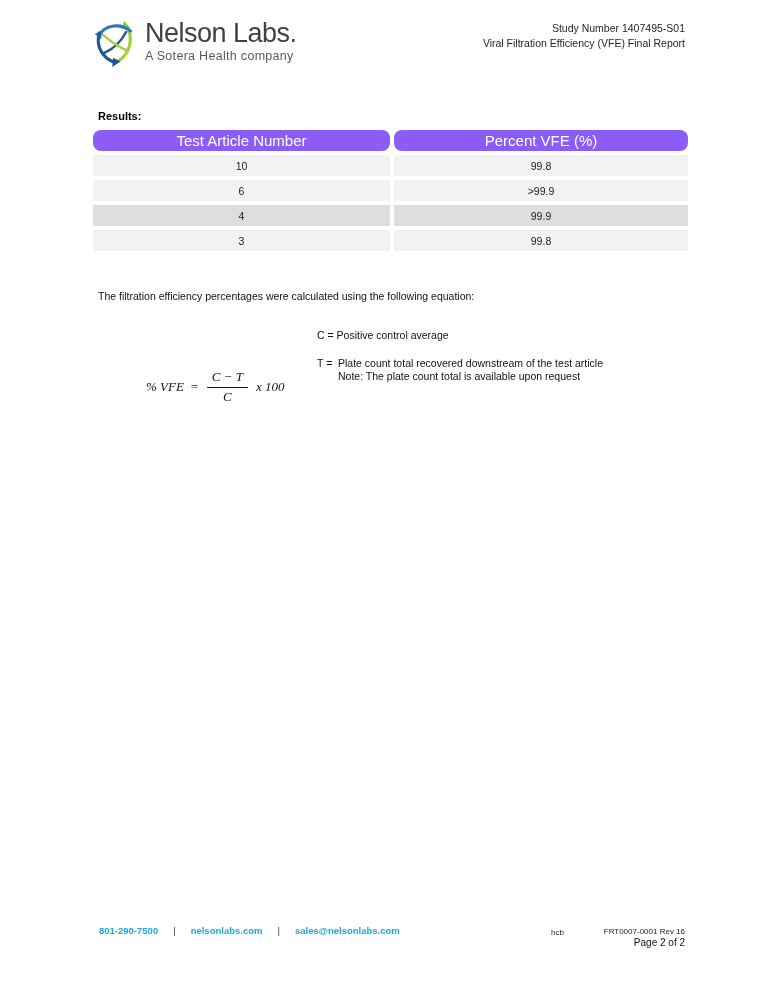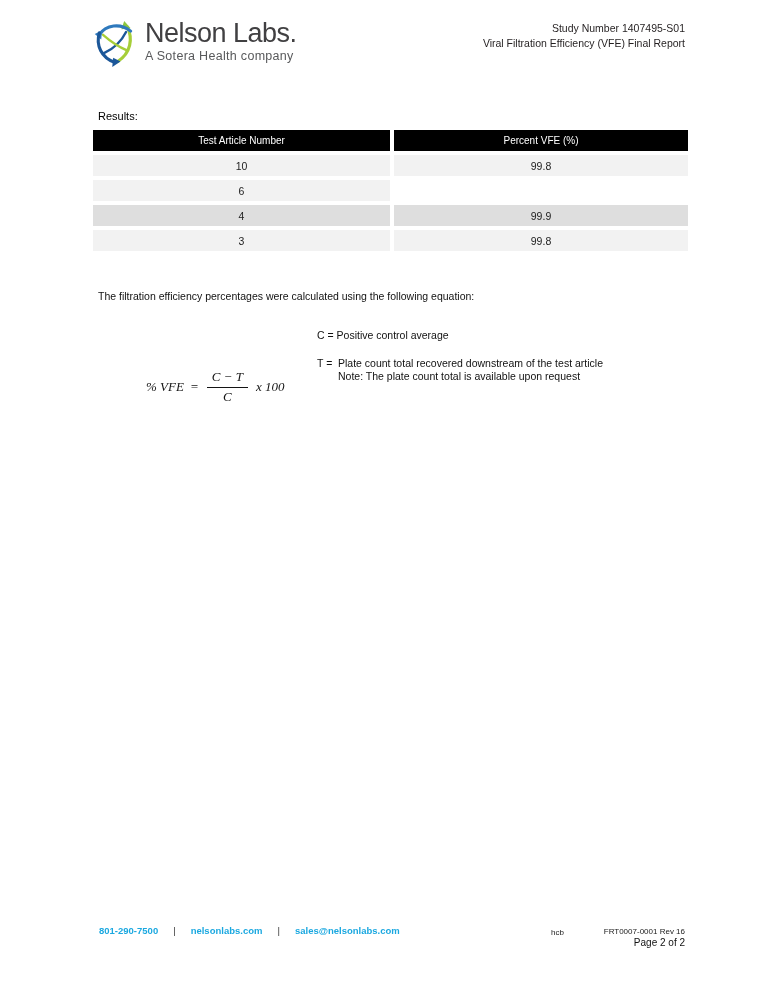--- a/index.html
+++ b/index.html
@@ -11,26 +11,26 @@
   .logo-block { position:absolute; left:84px; top:18px; display:flex; align-items:flex-start; }
   .logo-icon { width:46px; height:48px; margin-right:7px; margin-top:2px; }
   .logo-text-col { display:flex; flex-direction:column; }
   .logo-name { font-size:27px; font-weight:500; color:#414042; letter-spacing:-0.5px; line-height:30px; }
   .logo-tagline { font-size:12.5px; color:#58595b; letter-spacing:0.3px; margin-top:1px; }
 
   .header-right { position:absolute; right:88px; top:21px; text-align:right;
                   font-size:10.5px; line-height:14.5px; color:#231f20;margin-left:16px; }
 
   
-  .results-label { position:absolute; left:90px; top:110px; font-size:11px; font-weight:normal; color:#000; }
+  .results-label { position:absolute; left:90px; top:110px; font-size:11px; font-weight:bold; color:#000; }
   .results-table { position:absolute; left:85px; top:130px; width:595px; }
   .t-head { display:flex; gap:4px; }
   .t-row  { display:flex; gap:4px; margin-top:4px; }
-  .th { height:21px; background:#000000; color:#ffffff; font-size:10px;
-        display:flex; align-items:center; justify-content:center; }
+  .th { height:21px; background:#8b5cf6; color:#ffffff; font-size:15px;
+        display:flex; align-items:center; justify-content:center;border-radius:8px; }
   .td { height:21px; font-size:10.5px; color:#222;
         display:flex; align-items:center; justify-content:center; }
   .c1 { width:297px; }
   .c2 { flex:1; }
   .row-light .td { background:#f2f2f2; }
   .row-dark  .td { background:#dedede; }
 
   
   .eq-intro { position:absolute; left:90px; top:290px; font-size:10.5px; color:#111; width:610px; }
 
@@ -91,20 +91,21 @@
     <div class="t-head">
       <div class="th c1">Test Article Number</div>
       <div class="th c2">Percent VFE (%)</div>
     </div>
     <div class="t-row row-light">
       <div class="td c1">10</div>
       <div class="td c2">99.8</div>
     </div>
     <div class="t-row row-light">
       <div class="td c1">6</div>
+      <div class="td c2">&gt;99.9</div>
     </div>
     <div class="t-row row-dark">
       <div class="td c1">4</div>
       <div class="td c2">99.9</div>
     </div>
     <div class="t-row row-light">
       <div class="td c1">3</div>
       <div class="td c2">99.8</div>
     </div>
   </div>

